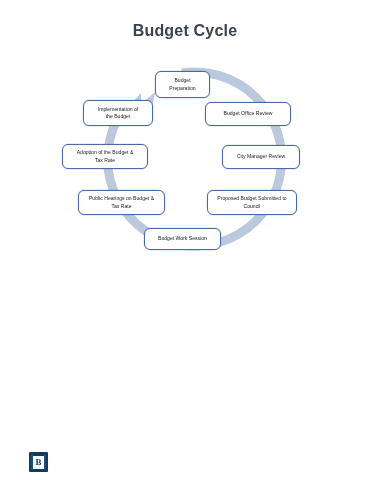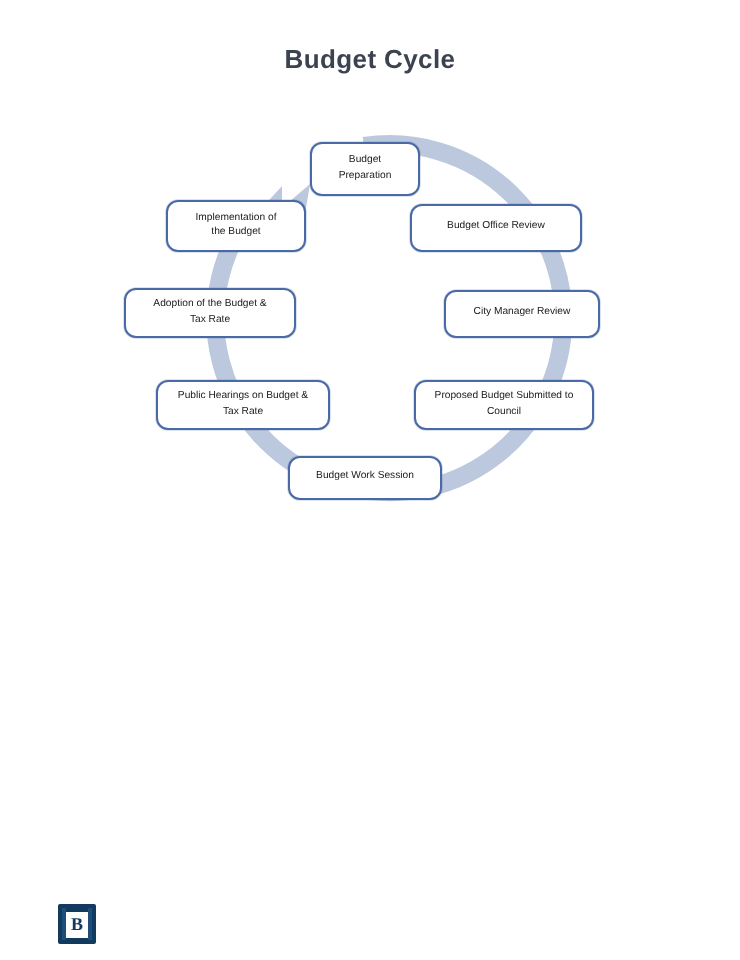--- a/index.html
+++ b/index.html
@@ -21,21 +21,21 @@
     background: #ffffff;
   }
 
   
   #doc-title {
     position: absolute;
     top: 22px;
     left: 0;
     width: 370px;
     text-align: center;
-    font-size: 13px;
+    font-size: 16px;
     font-weight: bold;
     color: #3b4250;
     letter-spacing: 0.2px;
   }
 
   
   #diagram {
     position: absolute;
     left: 0;
     top: 55px;

